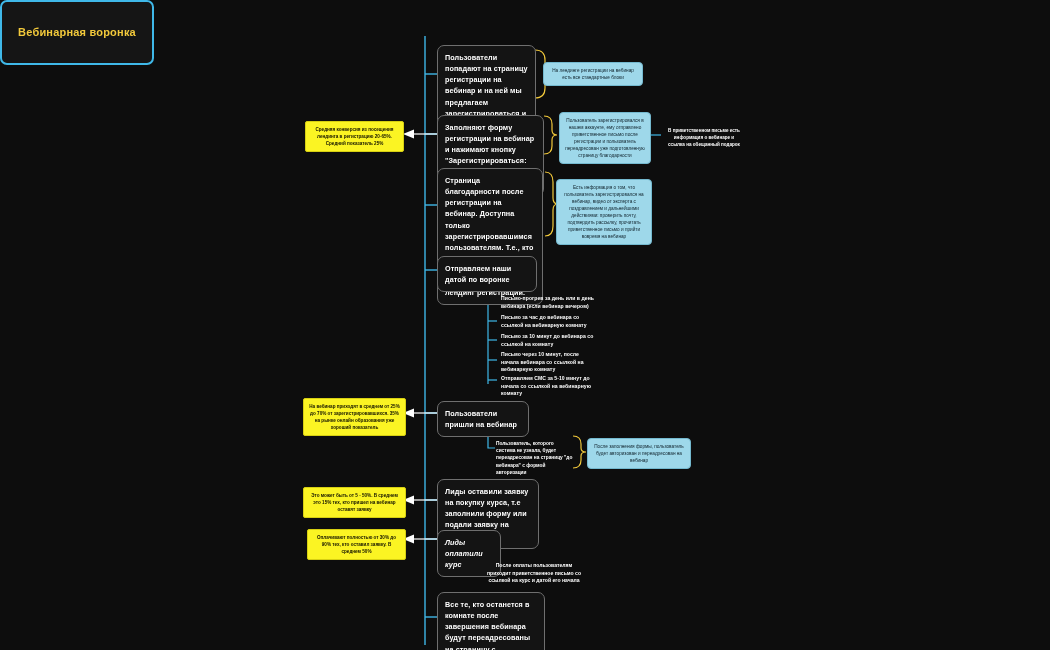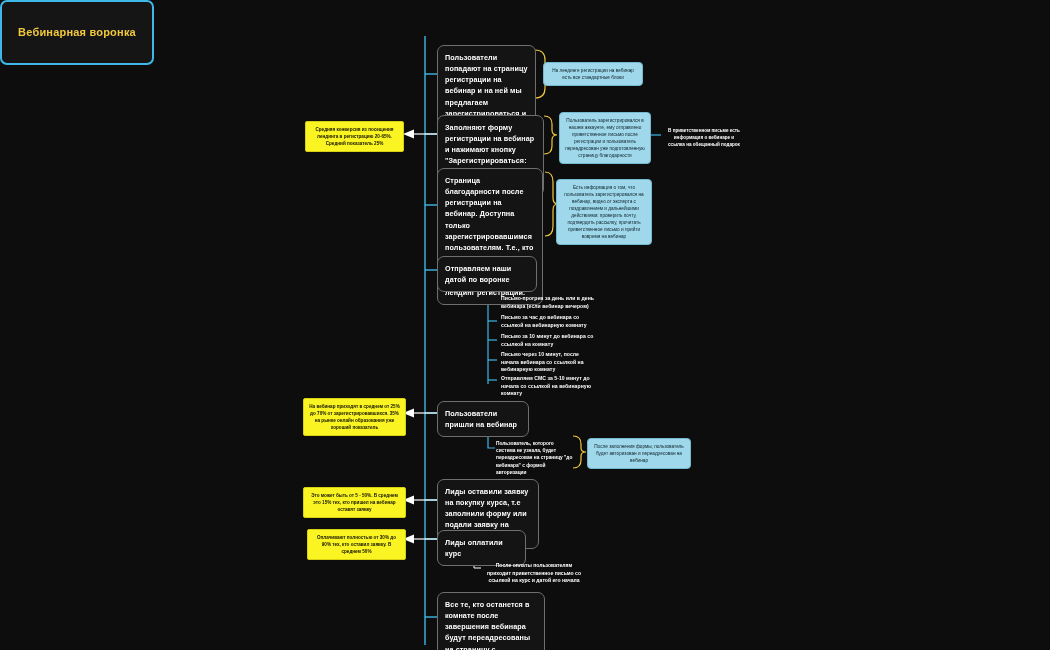--- a/index.html
+++ b/index.html
@@ -143,21 +143,21 @@
   <div class="node" style="left:437px;top:115px;width:107px;">Заполняют форму регистрации на вебинар и нажимают кнопку "Зарегистрироваться: имя, элекроный адрес, телефон</div>
 
   <div class="node" style="left:437px;top:168px;width:106px;">Страница благодарности после регистрации на вебинар. Доступна только зарегистрировавшимся пользователям. Т.е., кто попадает на нее незарегистрированным переадресуются на лендинг регистрации.</div>
 
   <div class="node" style="left:437px;top:256px;width:100px;">Отправляем наши датой по воронке</div>
 
   <div class="node" style="left:437px;top:401px;width:92px;">Пользователи пришли на вебинар</div>
 
   <div class="node" style="left:437px;top:479px;width:102px;">Лиды оставили заявку на покупку курса, т.е заполнили форму или подали заявку на рассрочку</div>
 
-  <div class="node" style="left:437px;top:530px;width:89px;">Лиды оплатили курс</div>
+  <div class="node" style="left:437px;top:530px;width:64px;font-style:italic;">Лиды оплатили курс</div>
 
   <div class="node" style="left:437px;top:592px;width:108px;">Все те, кто останется в комнате после завершения вебинара будут переадресованы на страницу с описанием тарифов и возможностью купить курс</div>
 
   <div class="note-blue" style="left:543px;top:62px;width:100px;">На лендинге регистрации на вебинар есть все стандартные блоки</div>
 
   <div class="note-blue" style="left:559px;top:112px;width:92px;">Пользователь зарегистрировался в нашем аккаунте, ему отправлено приветственное письмо после регистрации и пользователь переадресован уже подготовленную страницу благодарности</div>
 
   <div class="note-blue" style="left:660px;top:124px;width:88px;border:none;background:transparent;color:#ffffff;font-weight:bold;font-size:4.6px;text-align:center;">В приветственном письме есть информация о вебинаре и ссылка на обещанный подарок</div>
 
   <div class="note-blue" style="left:556px;top:179px;width:96px;">Есть информация о том, что пользователь зарегистрировался на вебинар, видео от эксперта с поздравлением и дальнейшими действиями: проверить почту, подтвердить рассылку, прочитать приветственное письмо и прийти вовремя на вебинар</div>

